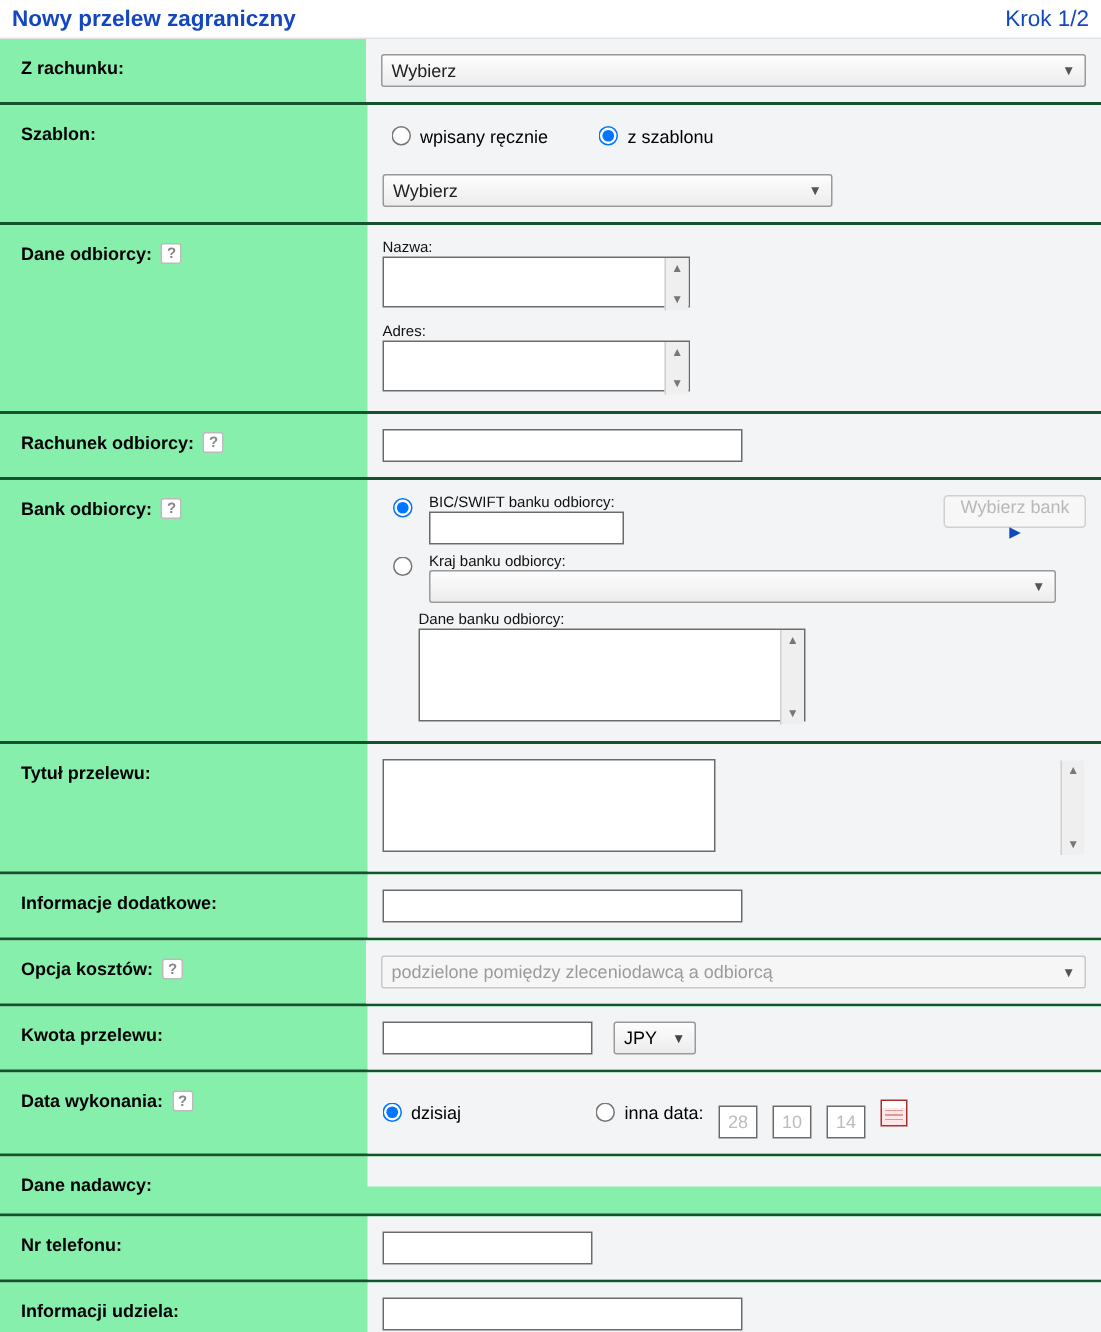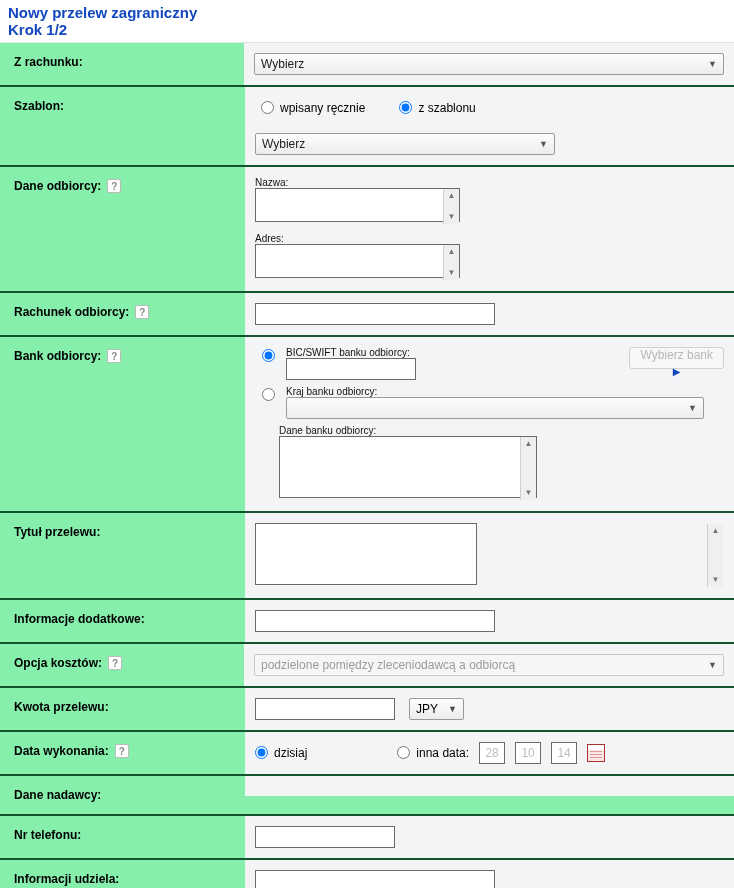--- a/index.html
+++ b/index.html
@@ -9,24 +9,23 @@
     font-size: 12px;
     background: #fff;
     width: 734px;
   }
   .container { width: 734px; }
   .header {
     display: flex;
     justify-content: space-between;
     padding: 4px 8px;
     border-bottom: 1px solid #e3e3e3;
-    flex-direction: column;
   }
   .header-title { color: #1347c0; font-size: 15px; font-weight: bold; }
-  .header-step  { color: #1347c0; font-size: 15px; font-weight: bold; }
+  .header-step  { color: #1347c0; font-size: 15px; font-weight: normal; }
 
   .row {
     display: flex;
     align-items: flex-start;
     border-bottom: 2px solid #14532d;
     background: #86efac;
   }
   .label-cell {
     width: 245px;
     padding: 12px 10px 12px 14px;
@@ -94,21 +93,21 @@
   .btn .tri-r { color: #1347c0; font-size: 10px; }
 
   .radio-pair { display: flex; align-items: center; gap: 34px; padding: 4px 0 10px 6px; }
 
   .bank-block { display: flex; flex-direction: column; gap: 6px; padding-left: 2px; }
   .bank-row1 { display: flex; align-items: flex-start; gap: 8px; }
   .bank-right { margin-left: auto; }
   .date-box {
     width: 26px; height: 22px; border: 1px solid #6a6a6a;
     display: inline-flex; align-items: center; justify-content: center;
-    color: #bcbcbc; background: #fff; font-size: 12px;
+    color: #bcbcbc; background: #fff; font-size: 12px; margin-top: 12px;
   }
   .cal-icon {
     width: 18px; height: 18px; border: 1px solid #aa3030;
     background: linear-gradient(#fff 30%, #ffe7e7 30%);
     display: inline-block; position: relative;
   }
   .cal-icon::before {
     content: ""; position: absolute; left: 2px; right: 2px; top: 6px; bottom: 2px;
     background: repeating-linear-gradient(#d99 0 1px, transparent 1px 3px);
   }

